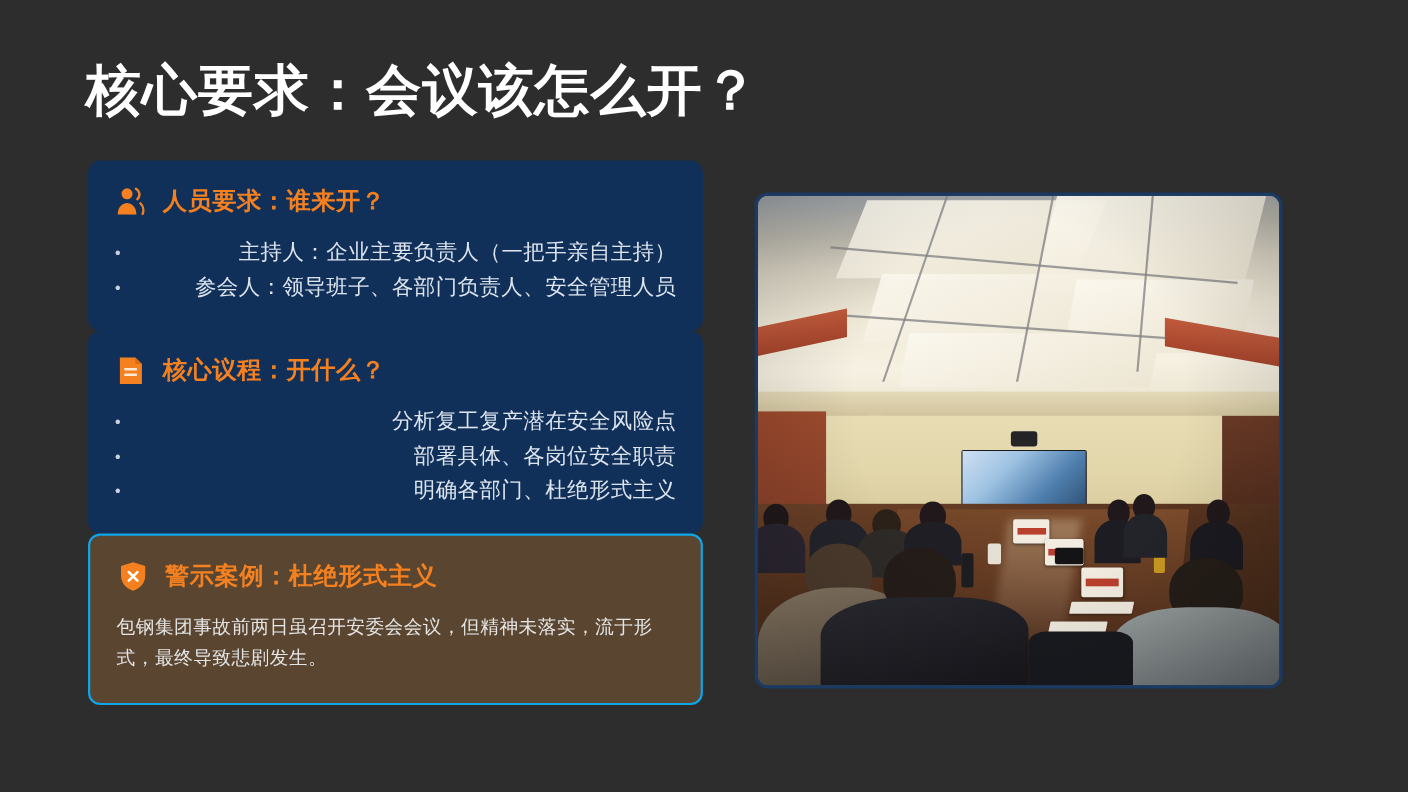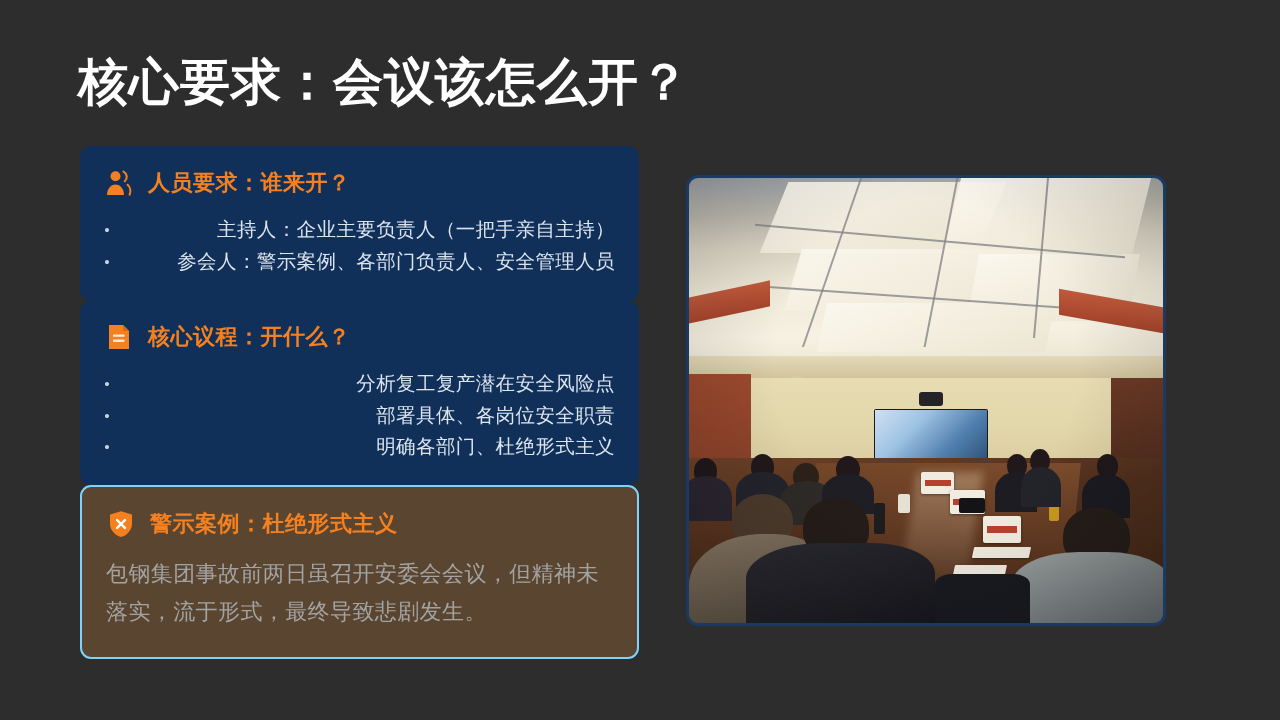--- a/index.html
+++ b/index.html
@@ -52,21 +52,21 @@
   }
 
   .card + .card { }
 
   .card-navy {
     background: #10305a;
   }
 
   .card-warn {
     background: #5a4630;
-    border: 2px solid #7dd3fc;
+    border: 2px solid #0ea5e9;
   }
 
   .card-pad-1 { padding: 22px 24px 24px 24px; }
   .card-pad-2 { padding: 21px 24px 22px 24px; }
   .card-pad-3 { padding: 22px 24px 26px 24px; }
 
   
   .card-head {
     display: flex;
     align-items: center;
@@ -111,22 +111,22 @@
     margin-right: 9px;
     color: #c8d2de;
     font-size: 17px;
     line-height: 1.62;
   }
 
   .bullets li .txt { flex: 1 1 auto; text-align: right; }
 
   .body-para {
     margin-top: 16px;
-    color: #a3a3a3;
-    font-size: 22px;
+    color: #e5e5e5;
+    font-size: 17px;
     line-height: 1.72;
     letter-spacing: 0.4px;
     max-width: 500px;
   }
 
   
   .photo-frame {
     position: absolute;
     left: 686px;
     top: 175px;
@@ -287,21 +287,21 @@
         </span>
         <span class="card-head-text">人员要求：谁来开？</span>
       </div>
       <ul class="bullets">
         <li>
           <span class="dot">•</span>
           <span class="txt">主持人：企业主要负责人（一把手亲自主持）</span>
         </li>
         <li>
           <span class="dot">•</span>
-          <span class="txt">参会人：警示案例、各部门负责人、安全管理人员</span>
+          <span class="txt">参会人：领导班子、各部门负责人、安全管理人员</span>
         </li>
       </ul>
     </section>
 
     <section class="card card-navy card-pad-2 card-2">
       <div class="card-head">
         <span class="card-icon">
           <svg width="30" height="30" viewBox="0 0 30 30" aria-hidden="true">
             <path d="M5 3 H19 L25 9 V27 H5 Z" fill="#f5801f"></path>
             <path d="M19 3 L25 9 H19 Z" fill="#d96c11"></path>

